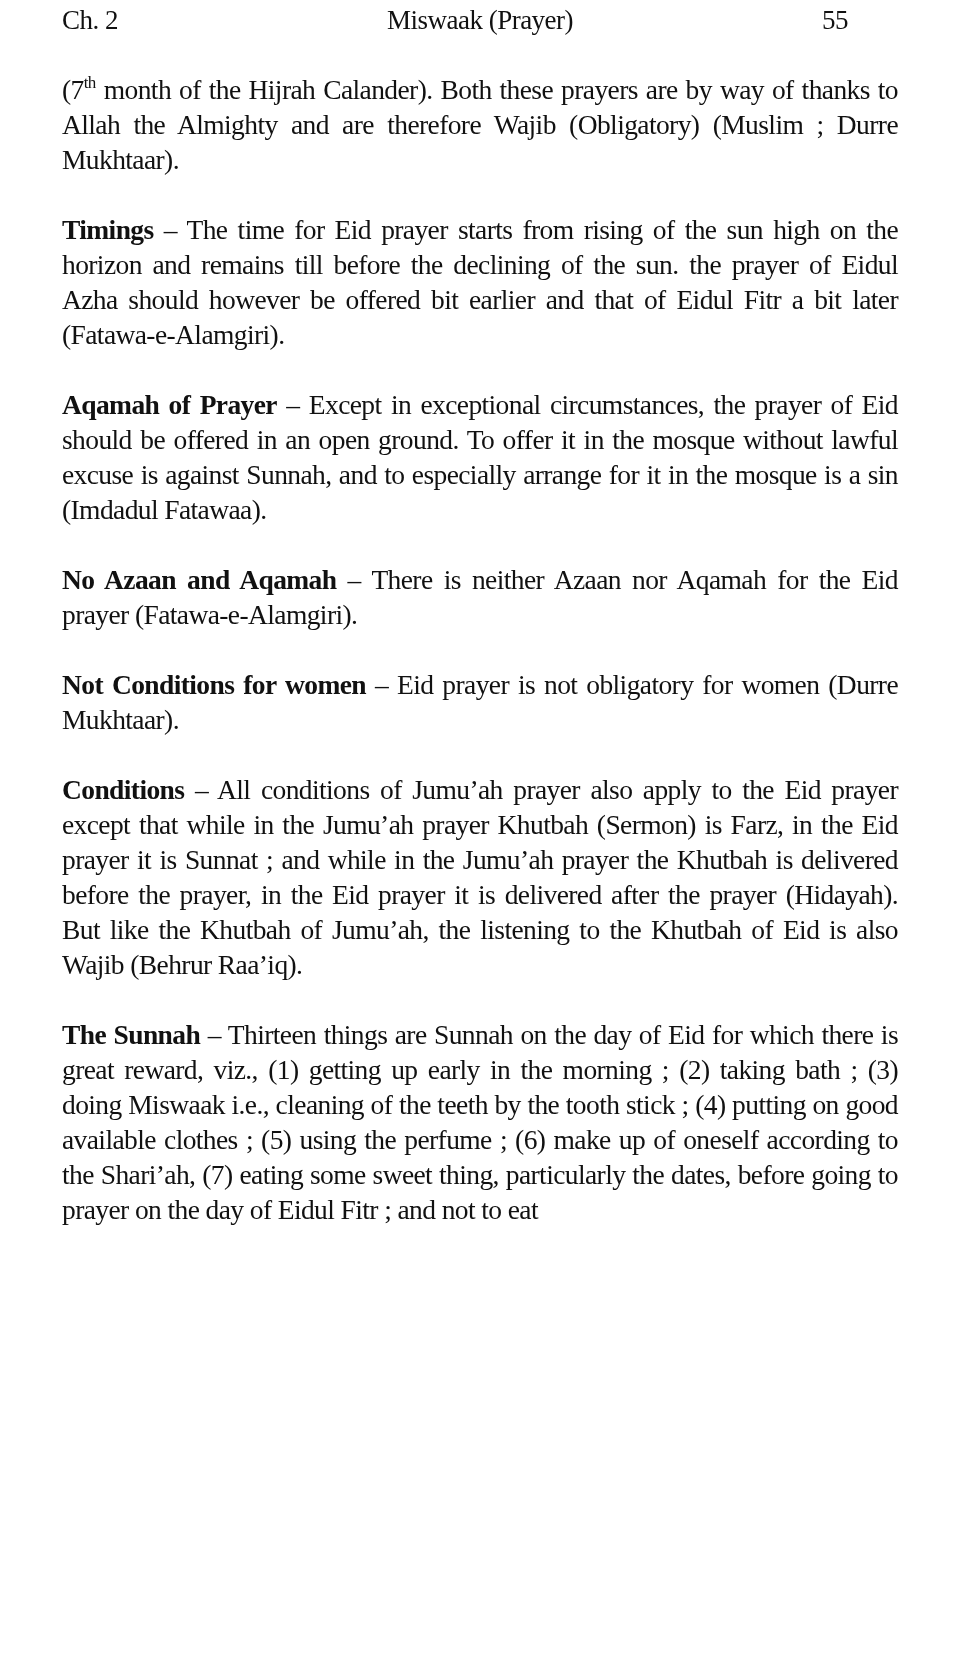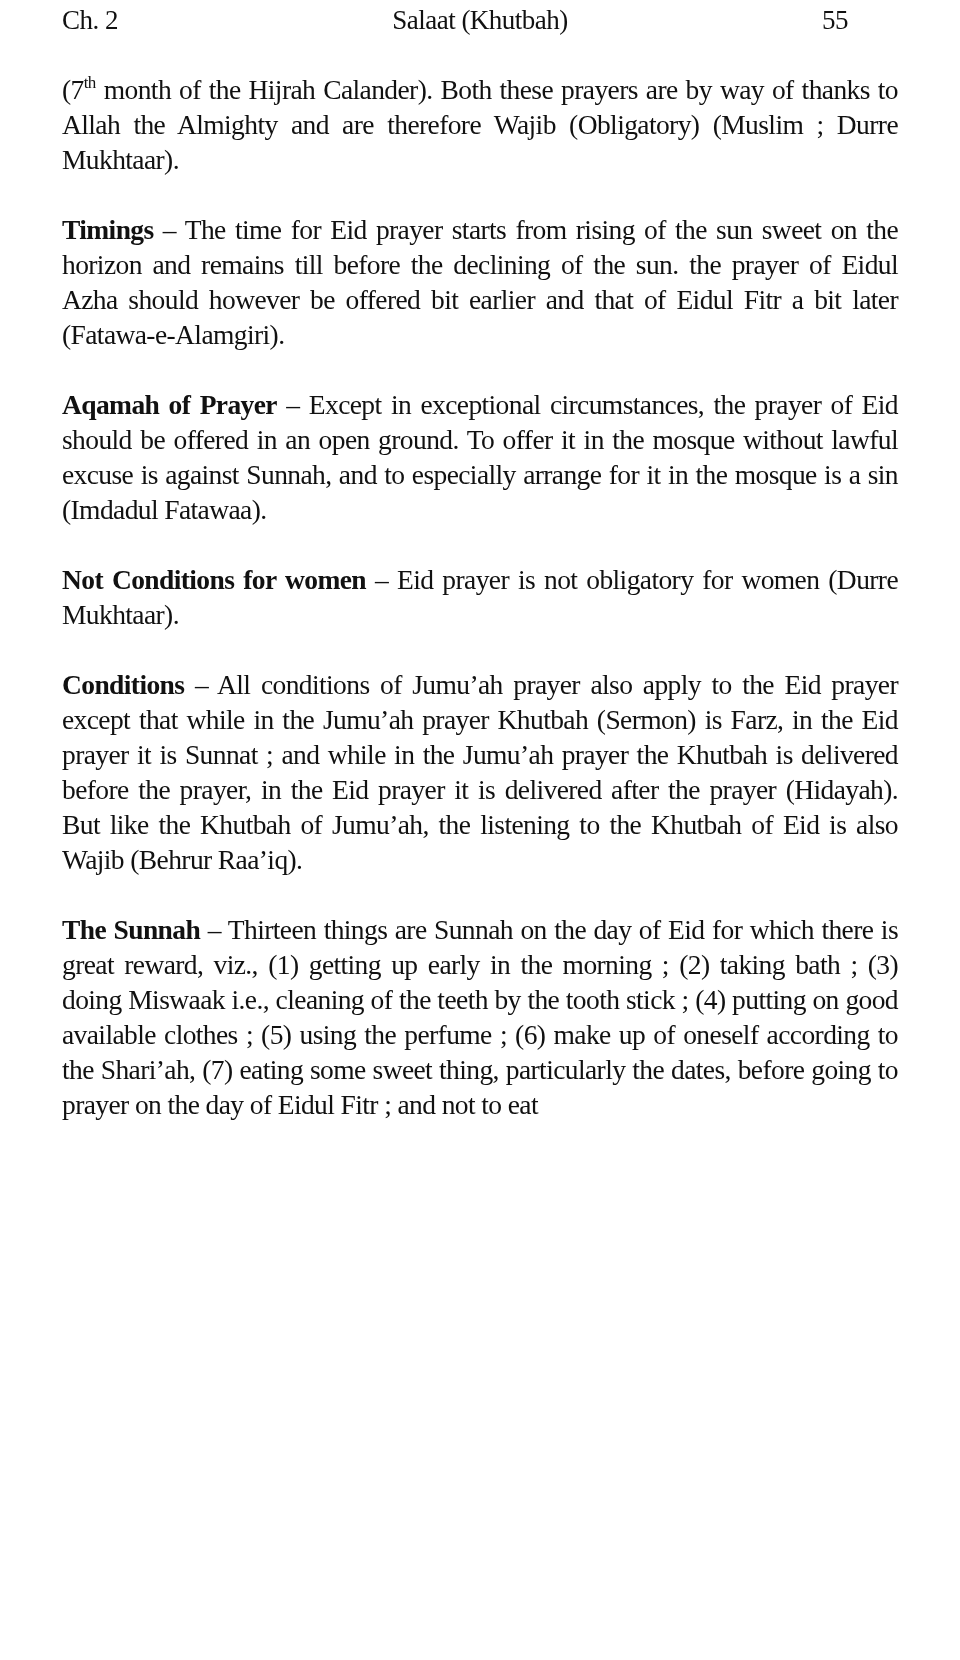--- a/index.html
+++ b/index.html
@@ -71,32 +71,33 @@
     vertical-align: 11px;
   }
 </style>
 </head>
 <body>
 
 <div class="page">
 
   <div class="running-header">
     <span class="chapter">Ch. 2</span>
-    <span class="title">Salaat (Khutbah)</span>
+    <span class="title">Miswaak (Prayer)</span>
     <span class="page-number">55</span>
   </div>
 
   <div class="body">
 
     <p class="para"><span>(7</span><sup>th</sup><span> month of the Hijrah Calander). Both these prayers are by way of thanks to Allah the Almighty and are therefore Wajib (Obligatory) (Muslim ; Durre Mukhtaar).</span></p>
 
-    <p class="para"><span class="heading">Timings</span><span> –  The time for Eid prayer starts from rising of the sun sweet on the horizon and remains till before the declining of the sun. the prayer of Eidul Azha should however be offered bit earlier and that of Eidul Fitr a bit later (Fatawa-e-Alamgiri).</span></p>
+    <p class="para"><span class="heading">Timings</span><span> –  The time for Eid prayer starts from rising of the sun high on the horizon and remains till before the declining of the sun. the prayer of Eidul Azha should however be offered bit earlier and that of Eidul Fitr a bit later (Fatawa-e-Alamgiri).</span></p>
 
     <p class="para"><span class="heading">Aqamah of Prayer</span><span> – Except in exceptional circumstances, the prayer of Eid should be offered in an open ground. To offer it in the mosque without lawful excuse is against Sunnah, and to especially arrange for it in the mosque is a sin (Imdadul Fatawaa).</span></p>
 
+    <p class="para"><span class="heading">No Azaan and Aqamah</span><span> – There is neither Azaan nor Aqamah for the Eid prayer (Fatawa-e-Alamgiri).</span></p>
 
     <p class="para"><span class="heading">Not Conditions for women</span><span> – Eid prayer is not obligatory for women (Durre Mukhtaar).</span></p>
 
     <p class="para"><span class="heading">Conditions</span><span> – All conditions of Jumu’ah prayer also apply to the Eid prayer except that while in the Jumu’ah prayer Khutbah (Sermon) is Farz, in the Eid prayer it is Sunnat ; and while in the Jumu’ah prayer the Khutbah is delivered before the prayer, in the Eid prayer it is  delivered after the prayer (Hidayah). But like the Khutbah of Jumu’ah, the listening to the Khutbah of Eid is also Wajib (Behrur Raa’iq).</span></p>
 
     <p class="para"><span class="heading">The Sunnah</span><span> – Thirteen things are Sunnah on the day of Eid for which there is great reward, viz., (1) getting up early in the morning ; (2) taking bath ; (3) doing Miswaak i.e.,  cleaning of the teeth by the tooth stick ; (4) putting on good available clothes ; (5) using the perfume ; (6) make up of oneself according to the Shari’ah, (7) eating some sweet thing, particularly the dates, before going to prayer on the day of Eidul Fitr ; and not to eat</span></p>
 
   </div>
 </div>
 

